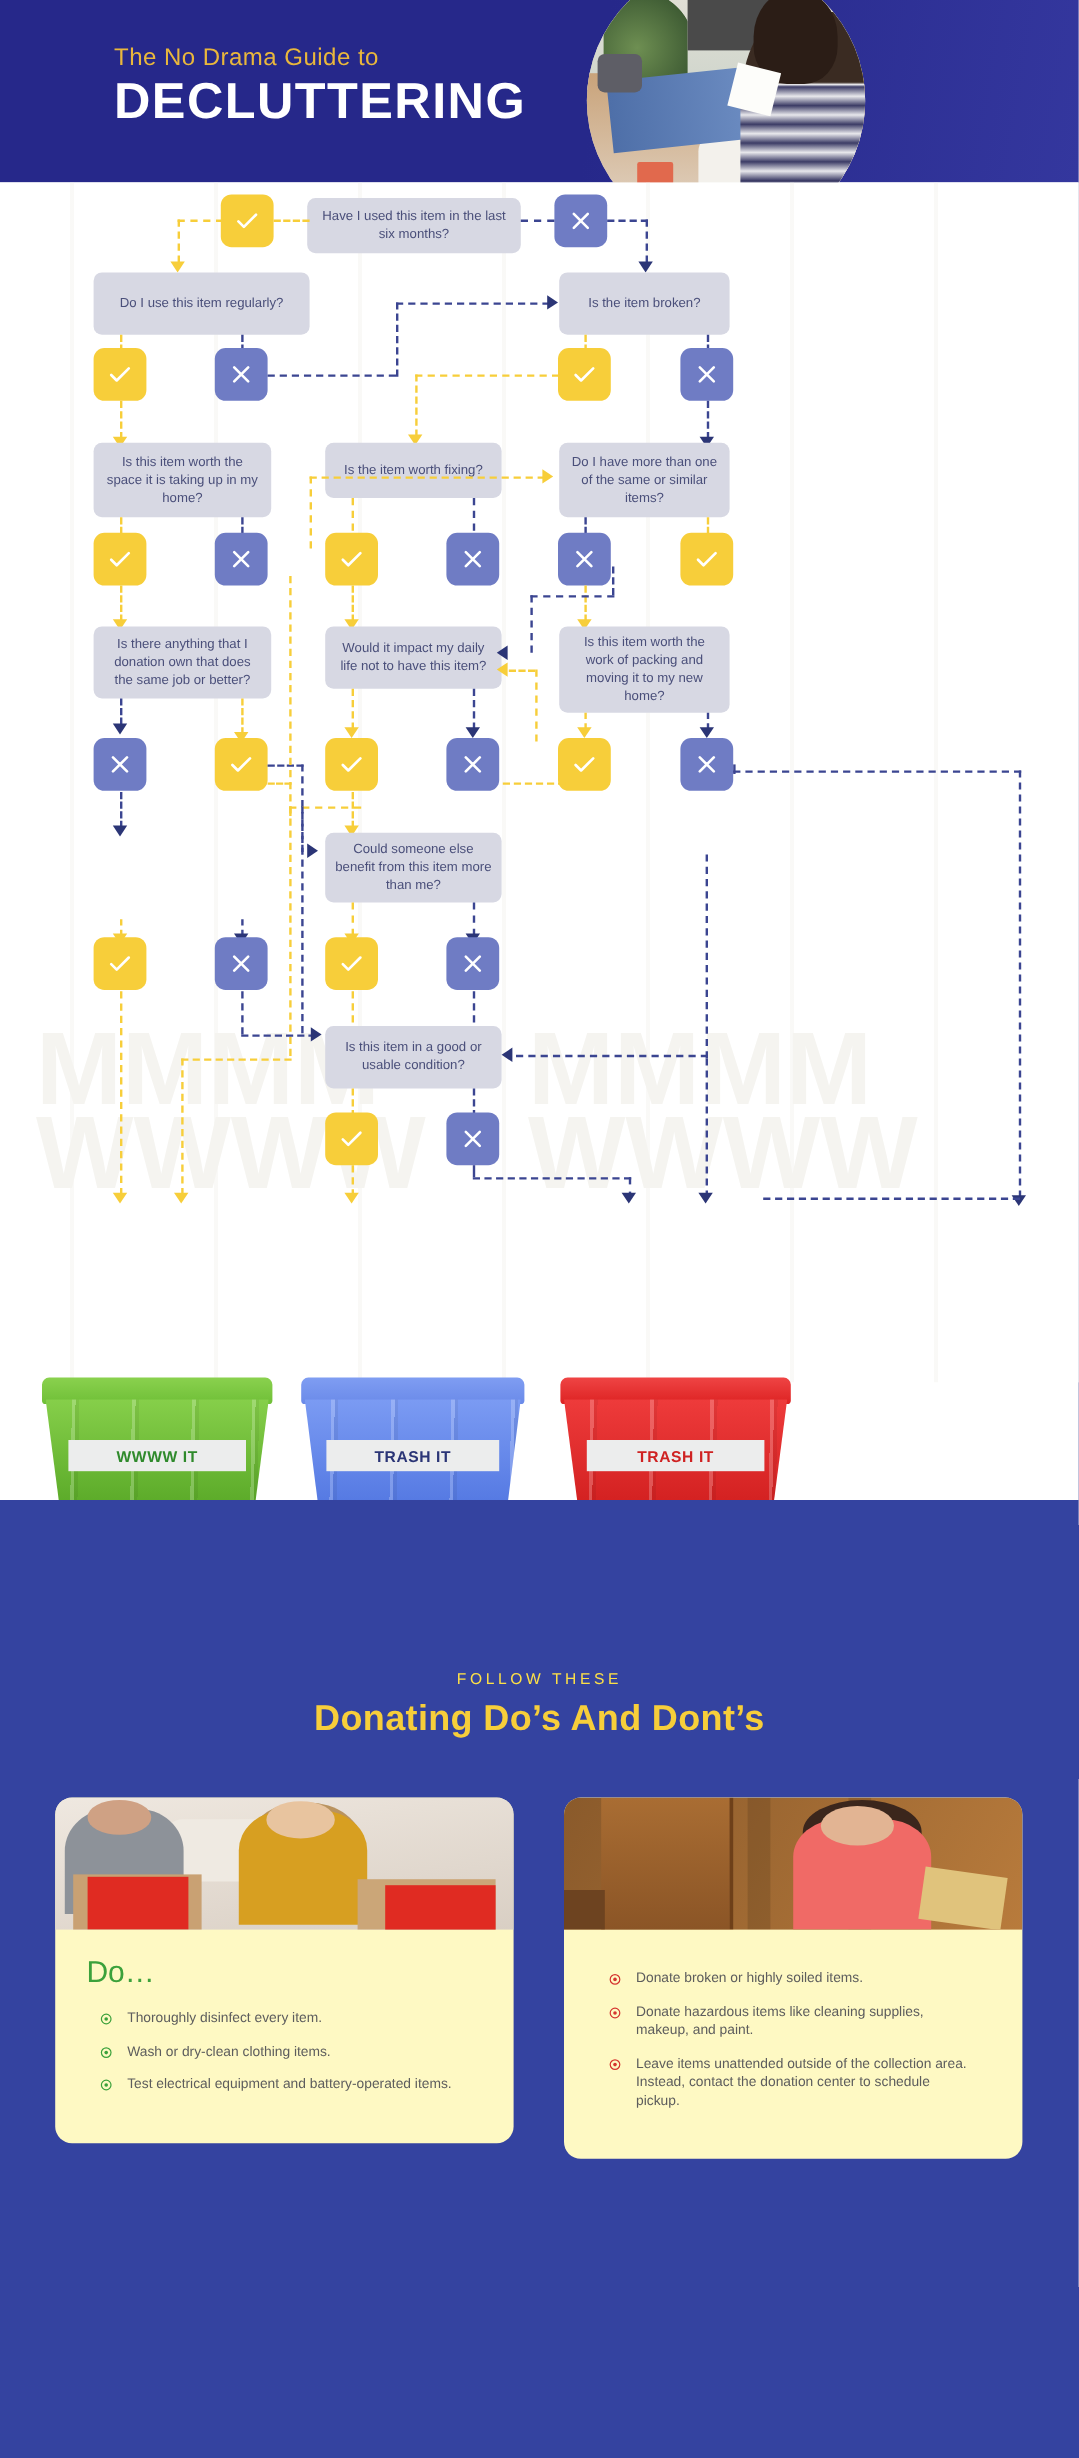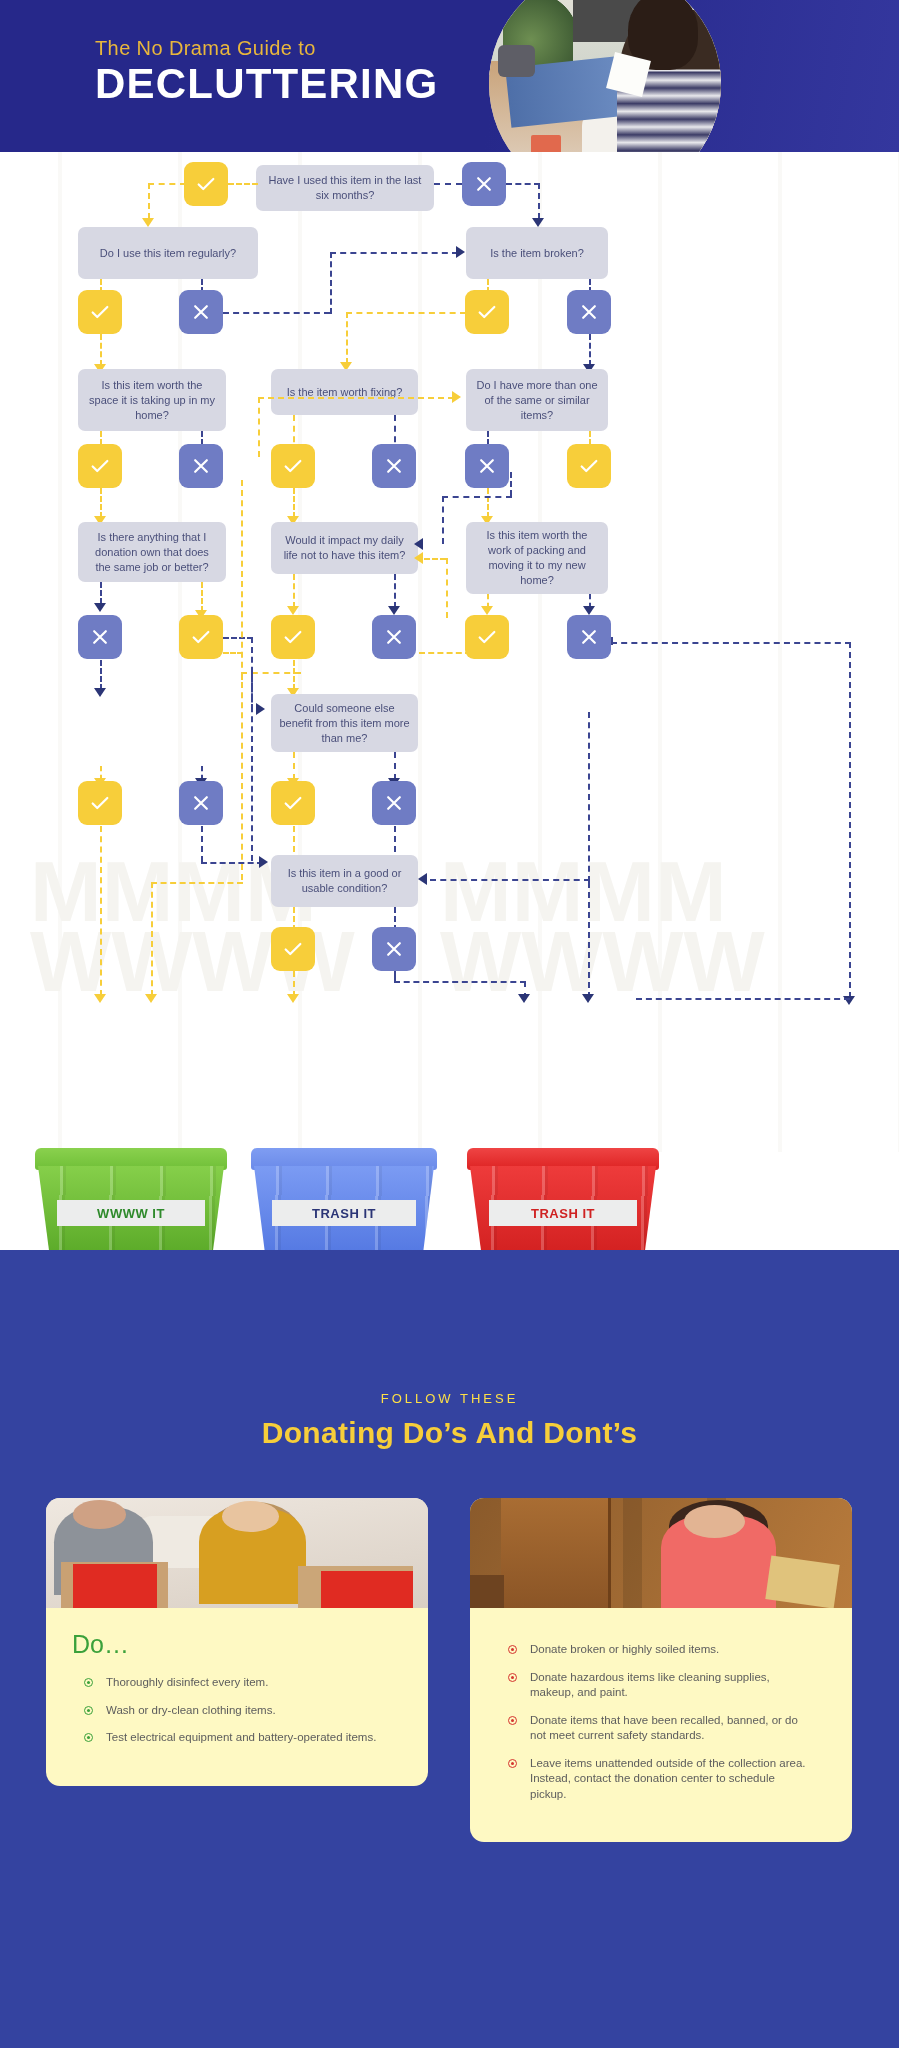--- a/index.html
+++ b/index.html
@@ -517,20 +517,19 @@
           <div class="shelf"></div>
         <div class="hair"></div>
           <div class="woman"></div>
           <div class="head"></div>
           <div class="cloth"></div>
       </div>
       <div class="card-body">
         <ul class="tips dont">
           <li><span class="dot"></span><span>Donate broken or highly soiled items.</span></li>
           <li><span class="dot"></span><span>Donate hazardous items like cleaning supplies, makeup, and paint.</span></li>
-          <li><span class="dot"></span><span>Donate items that have been recalled, banned, or do not meet current safety standards.</span></li>
           <li><span class="dot"></span><span>Leave items unattended outside of the collection area. Instead, contact the donation center to schedule pickup.</span></li>
         </ul>
       </div>
     </div>
   </div>
 
 </div>
 
 </body></html>

